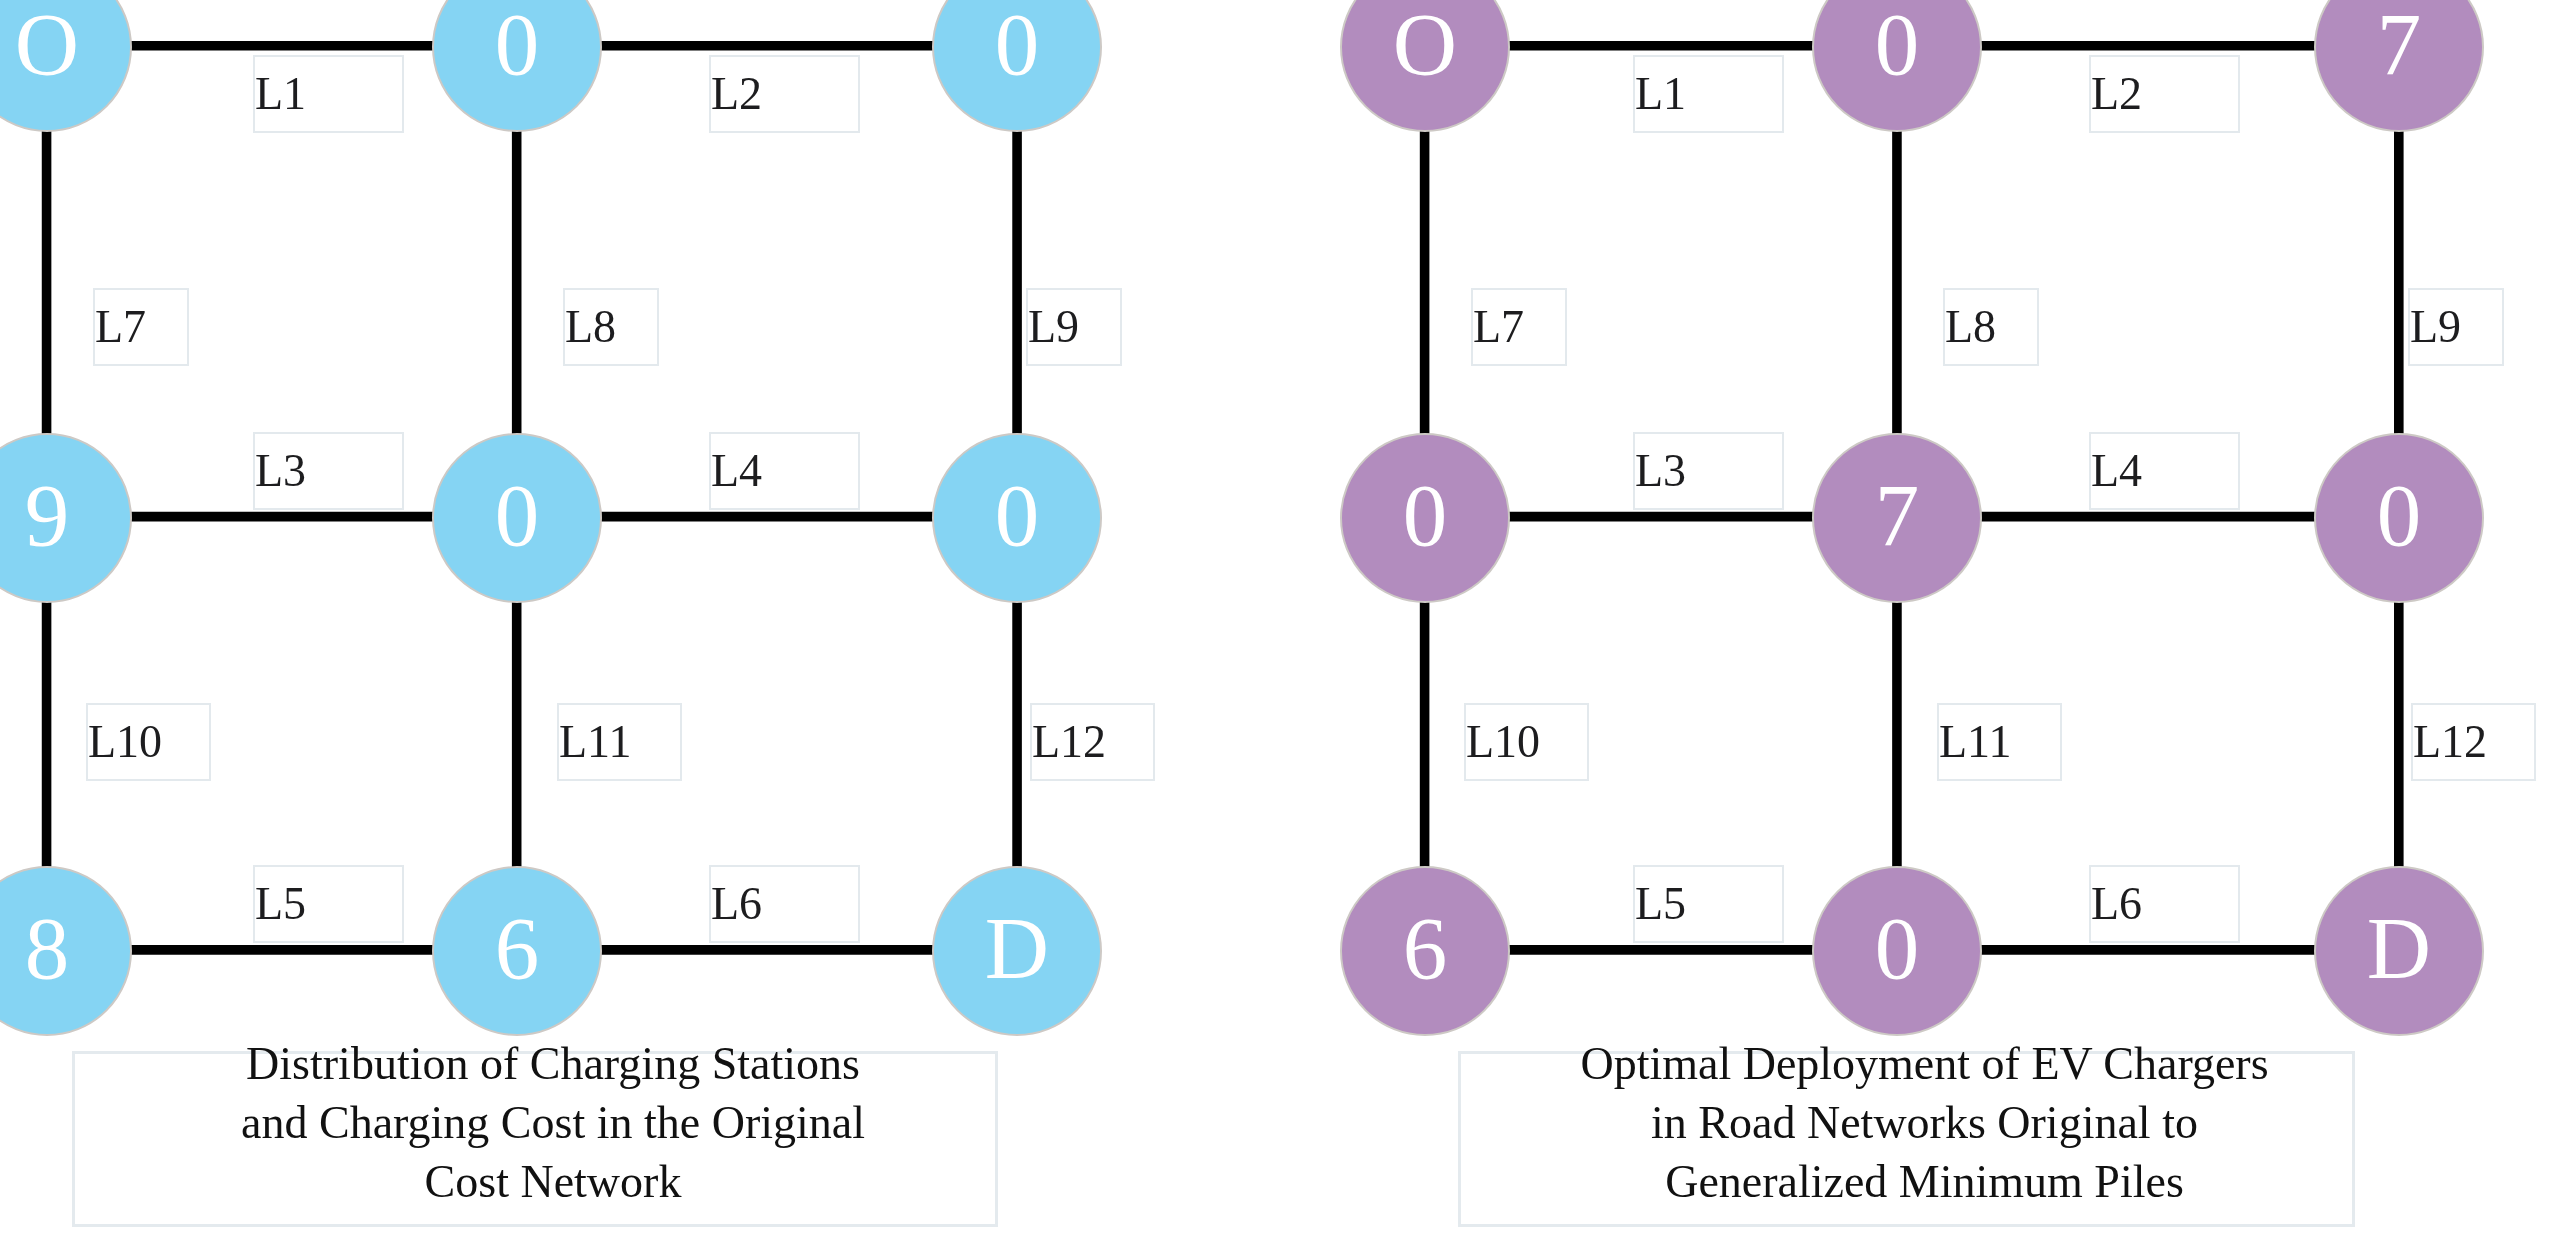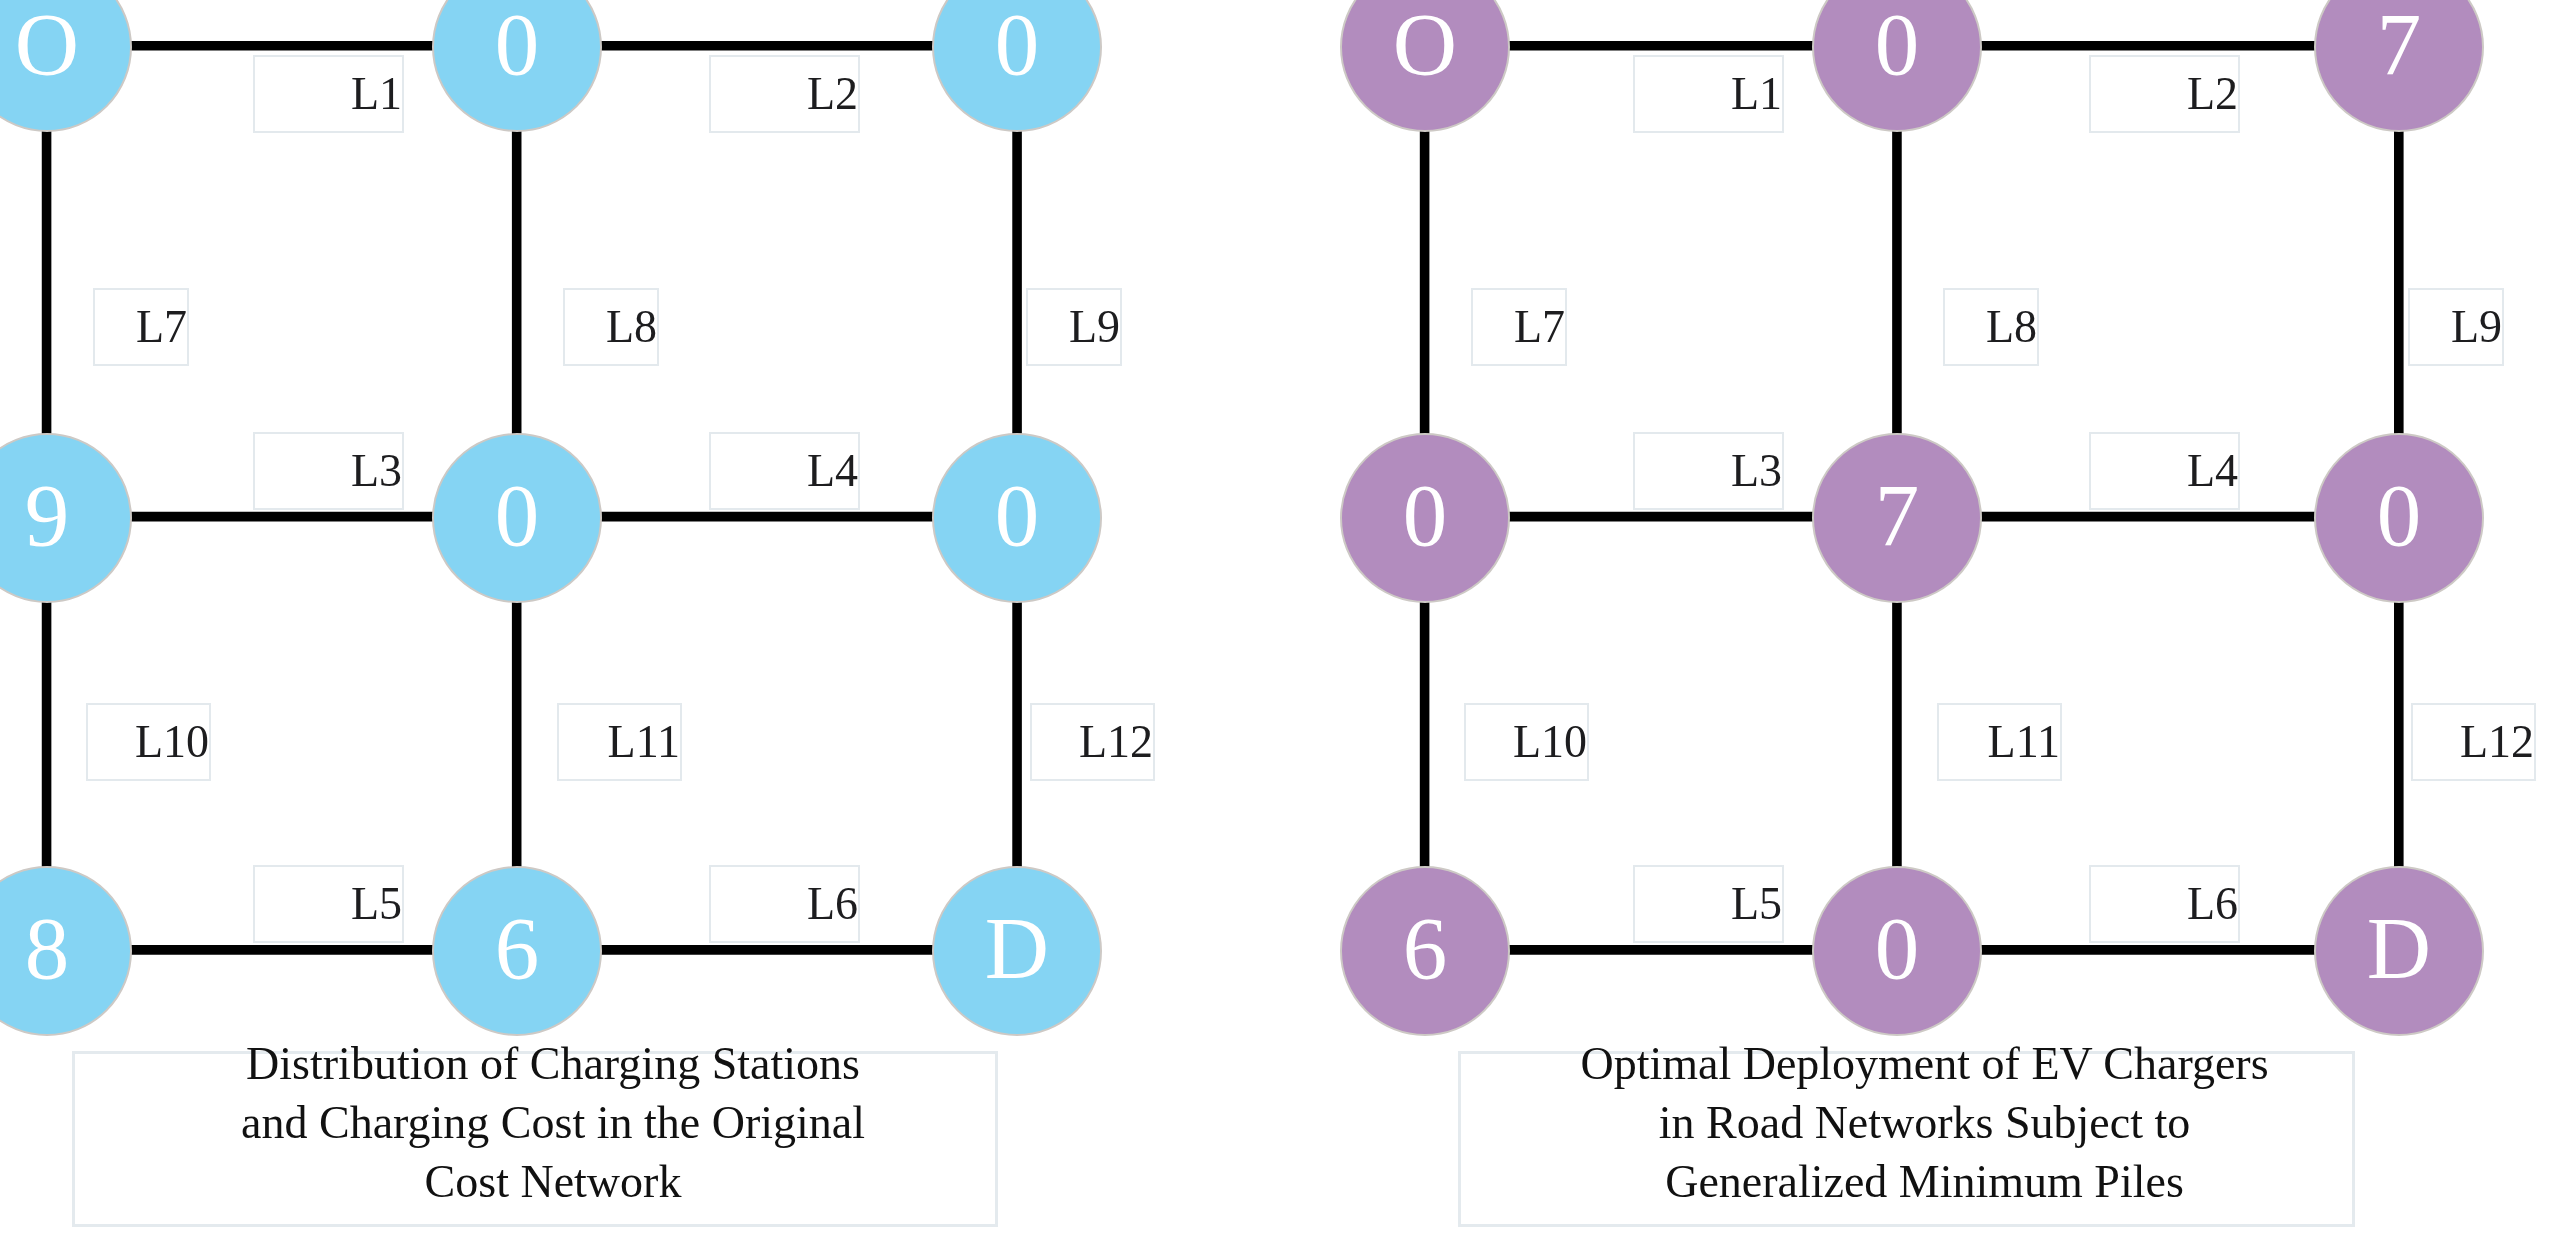--- a/index.html
+++ b/index.html
@@ -45,21 +45,21 @@
   }
   .node span { display: block; transform: translateY(-3px); }
 
   .edge-label {
     position: absolute;
     background: #ffffff;
     border: 2.2px solid #e3e9ed;
     box-sizing: border-box;
     display: flex;
     align-items: center;
-    justify-content: flex-end;
+    justify-content: flex-start;
     color: #1d1d1f;
     font-size: 46px;
     line-height: 1;
     font-family: "Liberation Serif", "DejaVu Serif", serif;
     white-space: nowrap;
   }
 
   .caption-box {
     position: absolute;
     background: transparent;
@@ -260,19 +260,19 @@
   <div class="edge-label" style="left:649px; top:703px; width:125px; height:78px;">
     <span>L11</span>
   </div>
   <div class="edge-label" style="left:1123px; top:703px; width:125px; height:78px;">
     <span>L12</span>
   </div>
 
   <div class="caption-box" style="left:170px; top:1051px; width:897px; height:176px;">
     <div class="cap-inner">
       <div>Optimal Deployment of EV Chargers</div>
-      <div>in Road Networks Subject to</div>
+      <div>in Road Networks Original to</div>
       <div>Generalized Minimum Piles</div>
     </div>
   </div>
 
 </div>
 
 
 </body></html>

